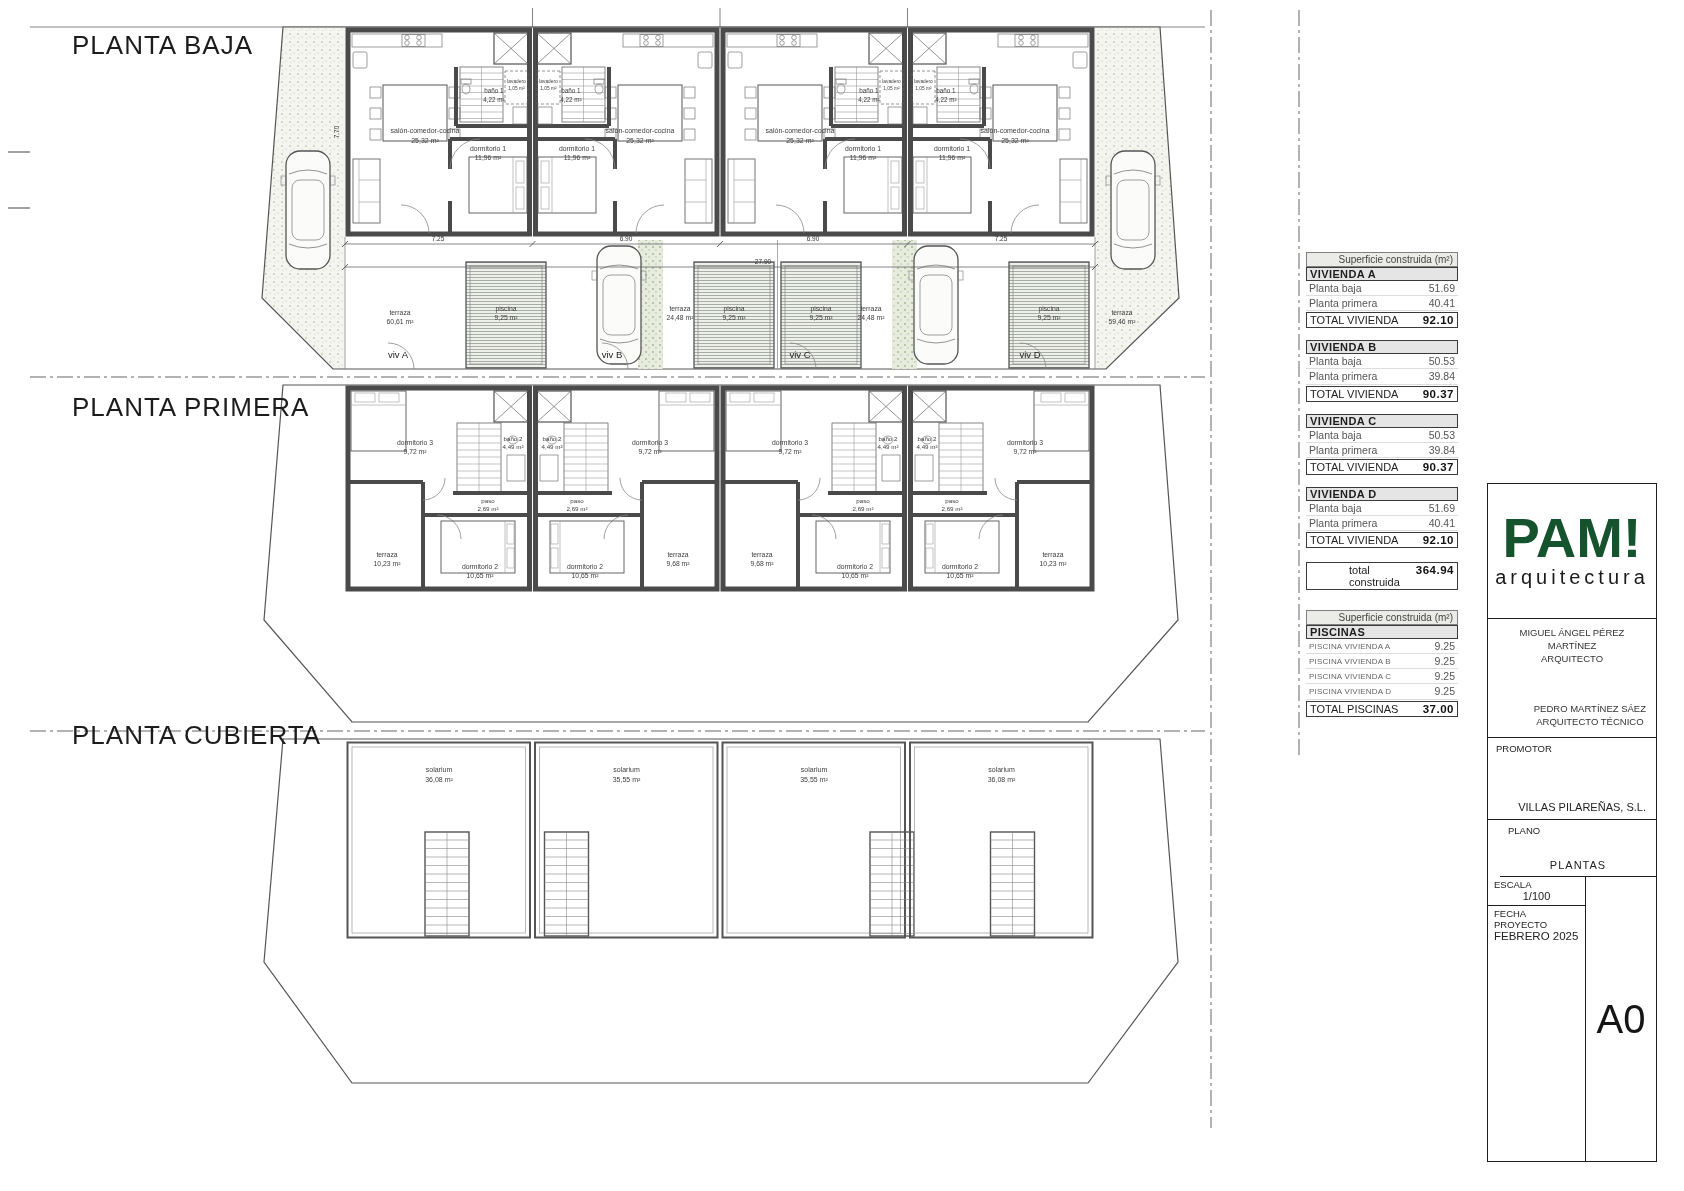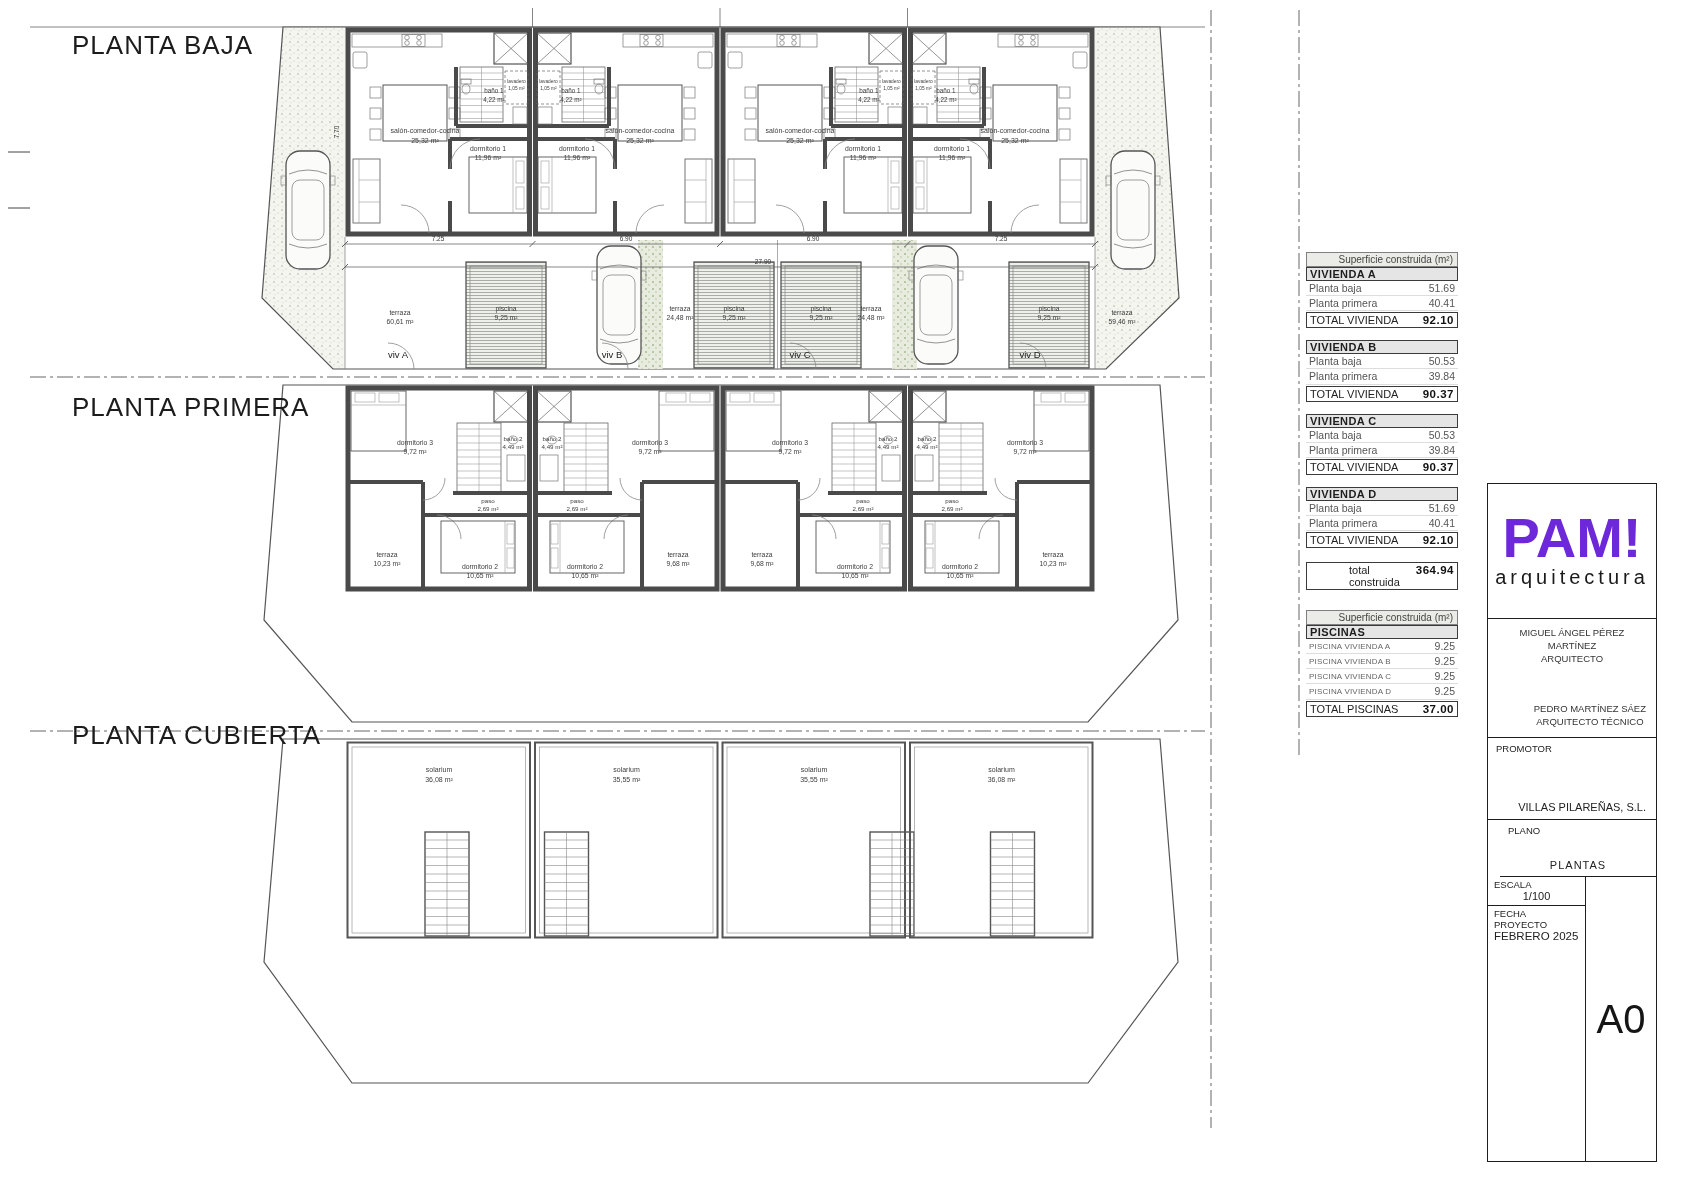--- a/index.html
+++ b/index.html
@@ -25,21 +25,21 @@
   .tbl-total .tv{font-weight:bold;font-size:11.5px;letter-spacing:.5px;color:#111;}
   .tbl-grand{margin-top:14px;}
   .tbl-grand .gl{font-size:11px;margin-left:39px;}
 
   
   #titleblock{position:absolute;left:1487px;top:483px;width:170px;height:679px;
               border:1.5px solid #1e1e1e;box-sizing:border-box;display:flex;flex-direction:column;
               background:#fff;}
   .tb-sec{box-sizing:border-box;border-bottom:1.2px solid #1e1e1e;position:relative;}
   .tb-logo{height:135px;display:flex;flex-direction:column;align-items:center;justify-content:center;}
-  .logo-main{font-size:56px;font-weight:bold;letter-spacing:0px;line-height:.9;color:#6d28d9;}
+  .logo-main{font-size:56px;font-weight:bold;letter-spacing:0px;line-height:.9;color:#14532d;}
   .logo-sub{font-size:20px;letter-spacing:4px;color:#1a1a1a;margin-top:3px;}
   .tb-arch{height:119px;padding:8px 10px;display:flex;flex-direction:column;
            justify-content:space-between;align-items:flex-end;font-size:9.5px;color:#333;
            text-align:center;line-height:1.35;}
   .tb-proyecto{height:229px;padding:5px 8px;}
   .sec-label{font-size:9.5px;color:#222;}
   .proyecto-title{text-align:center;font-weight:bold;font-size:16.5px;margin-top:62px;
                   line-height:1.5;color:#0e0e0e;}
   .tb-promotor{height:82px;padding:5px 8px;}
   .promotor-value{position:absolute;bottom:6px;right:10px;font-size:11px;color:#222;}

